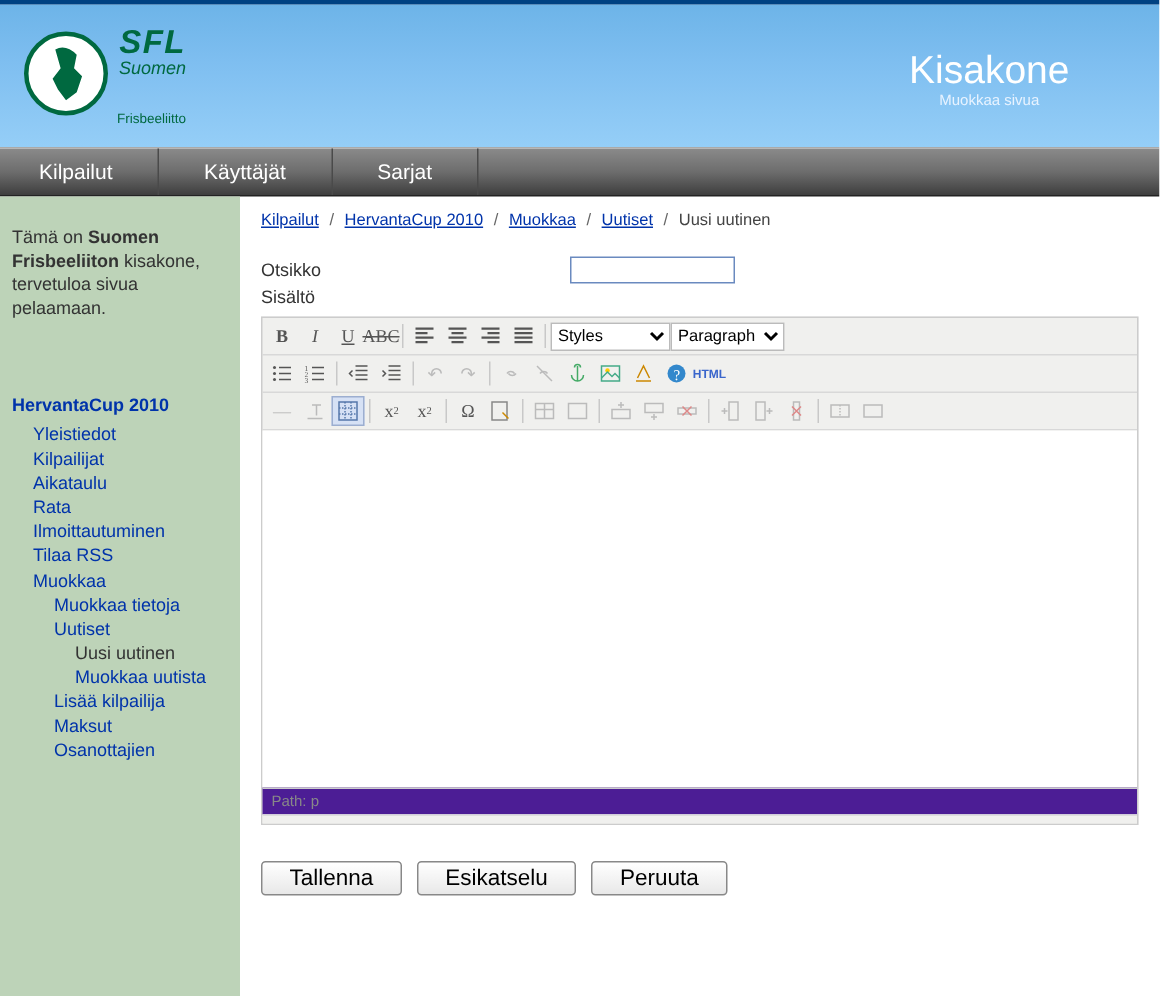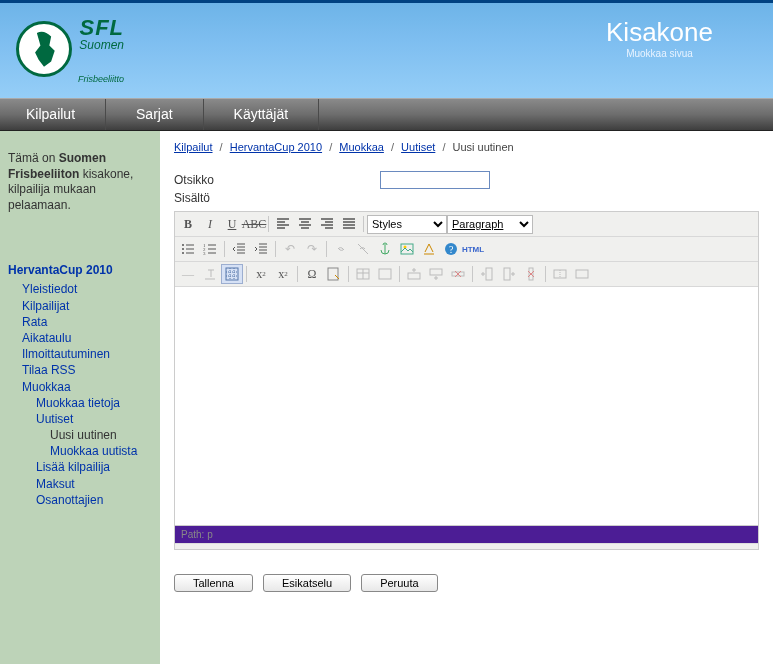--- a/index.html
+++ b/index.html
@@ -4,22 +4,22 @@
 <style>
 * { box-sizing: border-box; margin: 0; padding: 0; }
 body { font-family: Verdana, Arial, sans-serif; font-size: 11px; width: 773px; height: 664px; background: #fff; }
 
 .header { height: 98px; background: linear-gradient(to bottom, #6db4e8 0%, #7ebef0 40%, #95cef7 100%); border-top: 3px solid #004282; display: flex; align-items: flex-start; padding: 10px 16px; position: relative; }
 .logo-wrap { display: flex; align-items: center; gap: 6px; text-align: right; }
 .logo-circle { width: 56px; height: 56px; border-radius: 50%; border: 3px solid #006940; background: #fff; position: relative; overflow: hidden; }
 .logo-text-stack { line-height: 1; margin-top: 4px; }
 .logo-sfl { font-size: 22px; font-weight: bold; font-style: italic; color: #006940; letter-spacing: 1px; }
 .logo-suomen { font-size: 12px; font-style: italic; color: #006940; }
-.logo-fris { font-size: 9px; font-style: italic; color: #006940; margin-top: 24px; }
-.header-title { position: absolute; right: 60px; top: 14px; text-align: center; color: #fff; }
+.logo-fris { font-size: 9px; color: #006940; margin-top: 24px; }
+.header-title { position: absolute; right: 60px; top: 28px; text-align: center; color: #fff; }
 .header-title h1 { font-size: 26px; font-weight: normal; font-family: "Trebuchet MS", sans-serif; }
 .header-title p { font-size: 10px; font-family: "Trebuchet MS", sans-serif; color: #e8f3ff; }
 
 .topnav { height: 33px; background: linear-gradient(to bottom, #8a8a8a 0%, #6d6d6d 50%, #3e3e3e 100%); display: flex; border-top: 1px solid #aaa; border-bottom: 1px solid #222; }
 .topnav-item { color: #fff; font-size: 14px; font-family: "Trebuchet MS", sans-serif; padding: 7px 30px; border-right: 1px solid #4a4a4a; cursor: pointer; }
 .topnav-item:first-child { padding-left: 26px; }
 
 .columns { display: flex; }
 .sidebar { width: 160px; background: #bdd3b8; padding: 20px 8px 10px 8px; min-height: 533px; font-size: 12px; color: #333; }
 .sidebar .intro { margin-bottom: 50px; line-height: 1.3; }
@@ -41,30 +41,30 @@
 .form-row input[type=text] { width: 110px; height: 18px; border: 1px solid #6a8abf; font-size: 11px; padding: 0 2px; }
 .form-row.content-label label { width: auto; }
 
 .editor { border: 1px solid #ccc; margin-top: 6px; background: #f0f0ee; }
 .toolbar-row { display: flex; align-items: center; border-bottom: 1px solid #d8d8d8; padding: 2px 2px; gap: 0; flex-wrap: nowrap; height: 25px; }
 .tb-btn { width: 22px; height: 20px; border: 1px solid transparent; display: inline-flex; align-items: center; justify-content: center; font-size: 12px; color: #555; cursor: pointer; font-family: "Times New Roman", serif; }
 .tb-btn.active { border: 1px solid #9caed0; background: #d6e1f5; }
 .tb-sep { width: 1px; height: 16px; background: #c8c8c8; margin: 0 3px; }
 .tb-select { height: 19px; font-size: 11px; border: 1px solid #bbb; background: #fff; }
 .tb-select.styles { width: 80px; }
-.tb-select.para { width: 86px; text-decoration: underline; }
+.tb-select.para { width: 76px; }
 .tb-btn.faded { color: #bbb; }
 
 .editor-area { background: #fff; height: 238px; }
 .editor-status { background: #4c1d95; border-top: 1px solid #ccc; padding: 3px 6px; font-size: 10px; color: #888; height: 18px; }
 
 .editor-resize { height: 6px; background: #f0f0ee; border-top: 1px solid #ddd; }
 
 .buttons { margin-top: 24px; display: flex; gap: 10px; }
-.buttons button { font-size: 11px; padding: 2px 18px; border: 1px solid #888; border-radius: 3px; background: linear-gradient(#fff,#e8e8e8); cursor: pointer; }
+.buttons button { font-size: 15px; padding: 2px 18px; border: 1px solid #888; border-radius: 3px; background: linear-gradient(#fff,#e8e8e8); cursor: pointer; }
 
 
 .icon-b { font-weight: bold; }
 .icon-i { font-style: italic; }
 .icon-u { text-decoration: underline; }
 .icon-s { text-decoration: line-through; }
 .tb-btn svg { width: 14px; height: 14px; }
 .html-label { font-size: 8px; color: #3a66cc; font-weight: bold; font-family: Liberation Sans, sans-serif; }
 </style>
 </head>
@@ -84,35 +84,35 @@
     </div>
   </div>
   <div class="header-title">
     <h1>Kisakone</h1>
     <p>Muokkaa sivua</p>
   </div>
 </div>
 
 <div class="topnav">
   <div class="topnav-item">Kilpailut</div>
+  <div class="topnav-item">Käyttäjät</div>
   <div class="topnav-item">Sarjat</div>
-  <div class="topnav-item">Käyttäjät</div>
 </div>
 
 <div class="columns">
   <div class="sidebar">
     <div class="intro">
-      <span>Tämä on </span><b>Suomen Frisbeeliiton</b><span> kisakone, kilpailija mukaan pelaamaan.</span>
+      <span>Tämä on </span><b>Suomen Frisbeeliiton</b><span> kisakone, tervetuloa sivua pelaamaan.</span>
     </div>
     <h3>HervantaCup 2010</h3>
     <ul>
       <li>Yleistiedot</li>
       <li>Kilpailijat</li>
+      <li>Aikataulu</li>
       <li>Rata</li>
-      <li>Aikataulu</li>
       <li>Ilmoittautuminen</li>
       <li>Tilaa RSS</li>
       <li>Muokkaa</li>
       <ul>
         <li>Muokkaa tietoja</li>
         <li>Uutiset</li>
         <ul>
           <li class="current">Uusi uutinen</li>
           <li>Muokkaa uutista</li>
         </ul>

